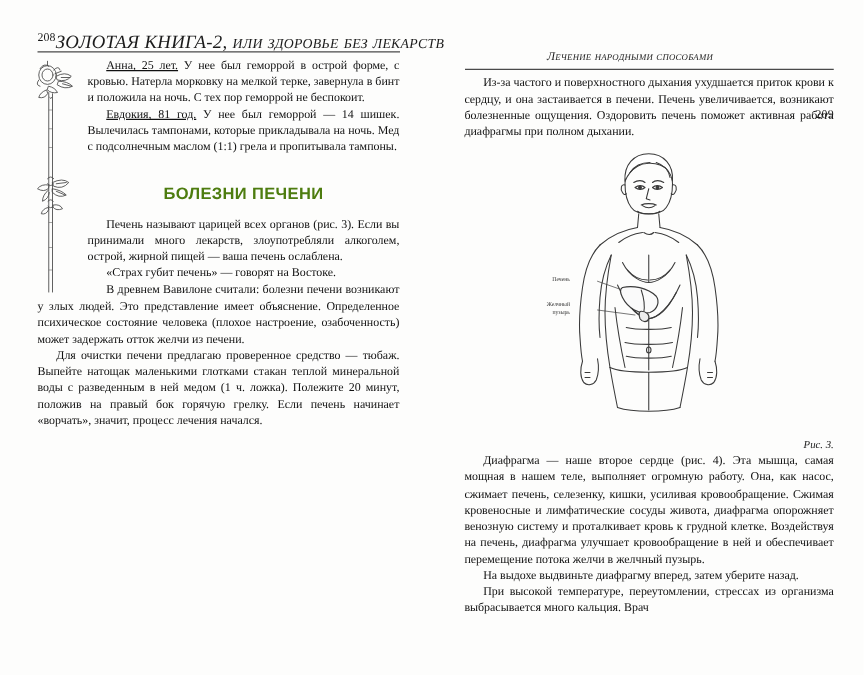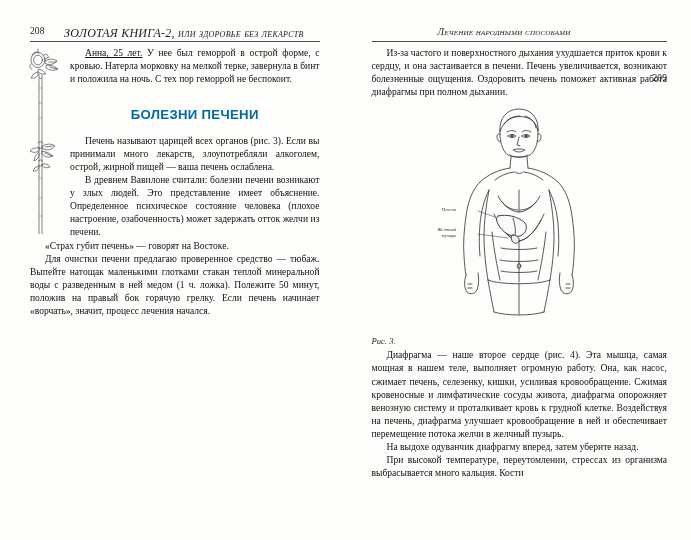--- a/index.html
+++ b/index.html
@@ -6,40 +6,40 @@
   body{
     width:691px;height:540px;
     background:#ffffff;
     font-family:"Liberation Serif", serif;
     color:#111;
     overflow:hidden;
   }
   .spread{position:relative;width:691px;height:540px;display:flex;background:#fdfdfc;}
   .page{position:relative;width:345.5px;height:540px;box-sizing:border-box;}
   .page.left{padding:26px 26px 2px 30px;}
-  .page.right{padding:26px 24px 10px 26px;}
+  .page.right{padding:40px 24px 10px 26px;}
 
   
   .runhead{
     position:relative;
     height:20px;
     display:flex;align-items:flex-start;
     font-size:9.3px;
     letter-spacing:0.1px;
   }
   .runhead .rule{
     position:absolute;left:0;right:0;top:15px;height:1px;background:#4a4a4a;
   }
   .runhead.left-head .folio{
     font-family:"Liberation Serif", serif;
     font-size:9.5px;color:#1b1b1b;width:34px;
   }
   .runhead.left-head .title{
     font-style:italic;font-variant:small-caps;
-    font-size:12px;letter-spacing:0.25px;color:#1b1b1b;
+    font-size:15px;letter-spacing:0.25px;color:#1b1b1b;
     white-space:nowrap;
   }
   .runhead.right-head{justify-content:space-between;}
   .runhead.right-head .title{
     font-style:italic;font-variant:small-caps;
     font-size:9.6px;letter-spacing:0.2px;color:#1b1b1b;
     margin-left:66px;white-space:nowrap;
   }
   .runhead.right-head .folio{font-size:9.5px;color:#1b1b1b;margin-top:47px;}
 
@@ -66,29 +66,29 @@
 
   
   .sechead{
     text-align:center;
     font-family:"Liberation Sans", sans-serif;
     font-weight:bold;
     font-size:13.2px;
     line-height:16.5px;
     letter-spacing:0.3px;
     margin:22px 0 10px 0;
-    color:#0369a1;
+    color:#4d7c0f;
   }
   .sechead .l2{display:block;}
 
   
   .figure{margin:6px 0 2px 0;position:relative;}
   .figure .fig-wrap{display:flex;justify-content:center;}
   .figcap{
-    text-align:left;
+    text-align:right;
     font-style:italic;
     font-size:8.6px;
     margin-top:2px;
     color:#222;
   }
   .fig-label{
     font-size:4.6px;
     fill:#333;
     font-family:"Liberation Serif", serif;
   }
@@ -154,31 +154,32 @@
             <path d="M13.4 130 L15.6 130" stroke-width="0.4"></path>
             <path d="M13.4 150 L15.6 150" stroke-width="0.4"></path>
             <path d="M13.4 168 L15.6 168" stroke-width="0.4"></path>
           </g>
         </svg>
       </div>
 
       <p><span class="lead">Анна, 25 лет.</span><span> У нее был геморрой в острой форме, с кровью. Натерла морковку на мелкой терке, завернула в бинт и положила на ночь. С тех пор геморрой не беспокоит.</span></p>
 
 
+      <p><span class="lead">Евдокия, 81 год.</span><span> У нее был геморрой — 14 шишек. Вылечилась тампонами, которые прикладывала на ночь. Мед с подсолнечным маслом (1:1) грела и пропитывала тампоны.</span></p>
     </div>
 
     <h2 class="sechead">
       <span>БОЛЕЗНИ ПЕЧЕНИ</span>
     </h2>
 
     <div class="col">
       <p>Печень называют царицей всех органов (рис. 3). Если вы принимали много лекарств, злоупотребляли алкоголем, острой, жирной пищей — ваша печень ослаблена.</p>
+      <p>«Страх губит печень» — говорят на Востоке.</p>
       <p>В древнем Вавилоне считали: болезни печени возникают у злых людей. Это представление имеет объяснение. Определенное психическое состояние человека (плохое настроение, озабоченность) может задержать отток желчи из печени.</p>
-      <p>«Страх губит печень» — говорят на Востоке.</p>
-      <p>Для очистки печени предлагаю проверенное средство — тюбаж. Выпейте натощак маленькими глотками стакан теплой минеральной воды с разведенным в ней медом (1 ч. ложка). Полежите 50 минут, положив на правый бок горячую грелку. Если печень начинает «ворчать», значит, процесс лечения начался.</p>
+      <p>Для очистки печени предлагаю проверенное средство — тюбаж. Выпейте натощак маленькими глотками стакан теплой минеральной воды с разведенным в ней медом (1 ч. ложка). Полежите 20 минут, положив на правый бок горячую грелку. Если печень начинает «ворчать», значит, процесс лечения начался.</p>
     </div>
   </div>
 
   <div class="page right">
 
     <div class="runhead right-head">
       <span class="title">Лечение народными способами</span>
       <span class="folio">209</span>
       <span class="rule"></span>
     </div>
@@ -278,17 +279,17 @@
           <text class="fig-label" x="62" y="107" text-anchor="end">Печень</text>
           <text class="fig-label" x="62" y="127" text-anchor="end">Желчный</text>
           <text class="fig-label" x="62" y="133" text-anchor="end">пузырь</text>
         </svg>
       </div>
       <div class="figcap">Рис. 3.</div>
     </div>
 
     <div class="col">
       <p>Диафрагма — наше второе сердце (рис. 4). Эта мышца, самая мощная в нашем теле, выполняет огромную работу. Она, как насос, сжимает печень, селезенку, кишки, усиливая кровообращение. Сжимая кровеносные и лимфатические сосуды живота, диафрагма опорожняет венозную систему и проталкивает кровь к грудной клетке. Воздействуя на печень, диафрагма улучшает кровообращение в ней и обеспечивает перемещение потока желчи в желчный пузырь.</p>
-      <p>На выдохе одуванчик диафрагму вперед, затем уберите назад.</p>
-      <p>При высокой температуре, переутомлении, стрессах из организма выбрасывается много кальция. Кости</p>
+      <p>На выдохе выдвиньте диафрагму вперед, затем уберите назад.</p>
+      <p>При высокой температуре, переутомлении, стрессах из организма выбрасывается много кальция. Врач</p>
     </div>
   </div>
 </div>
 
 </body></html>

